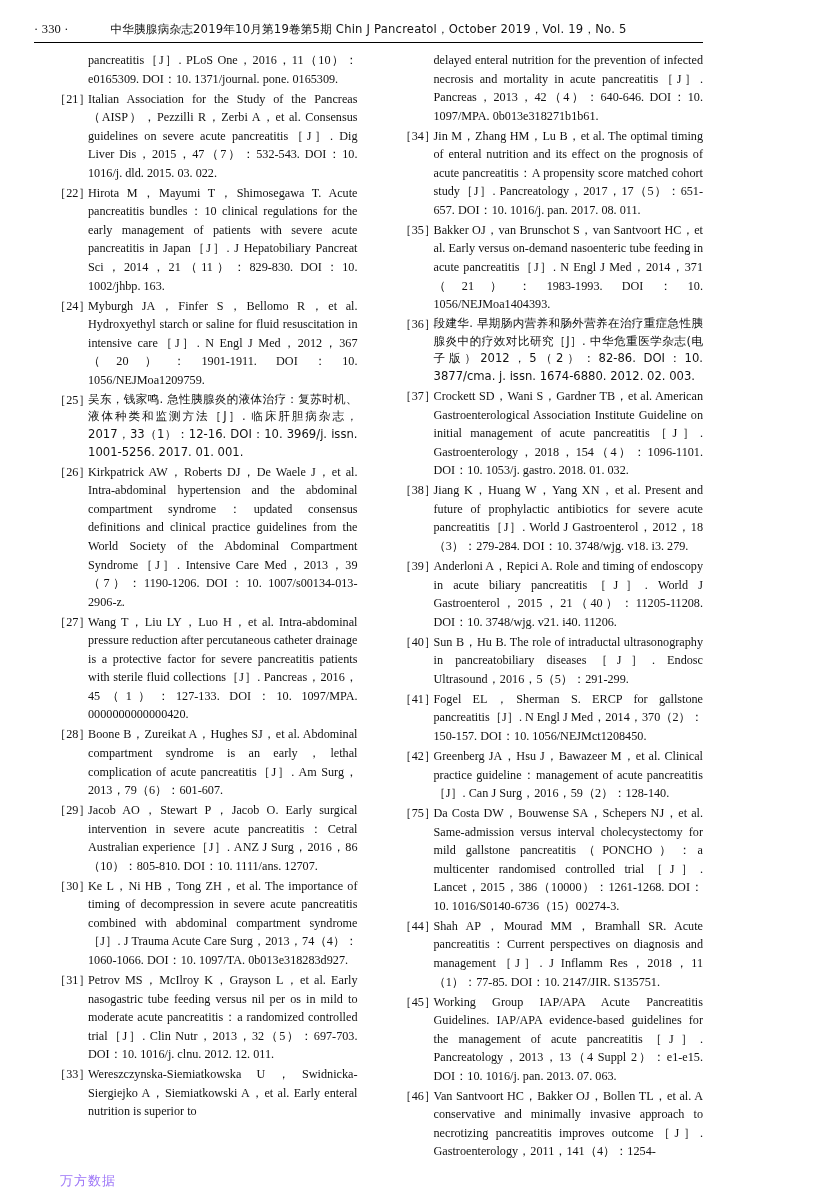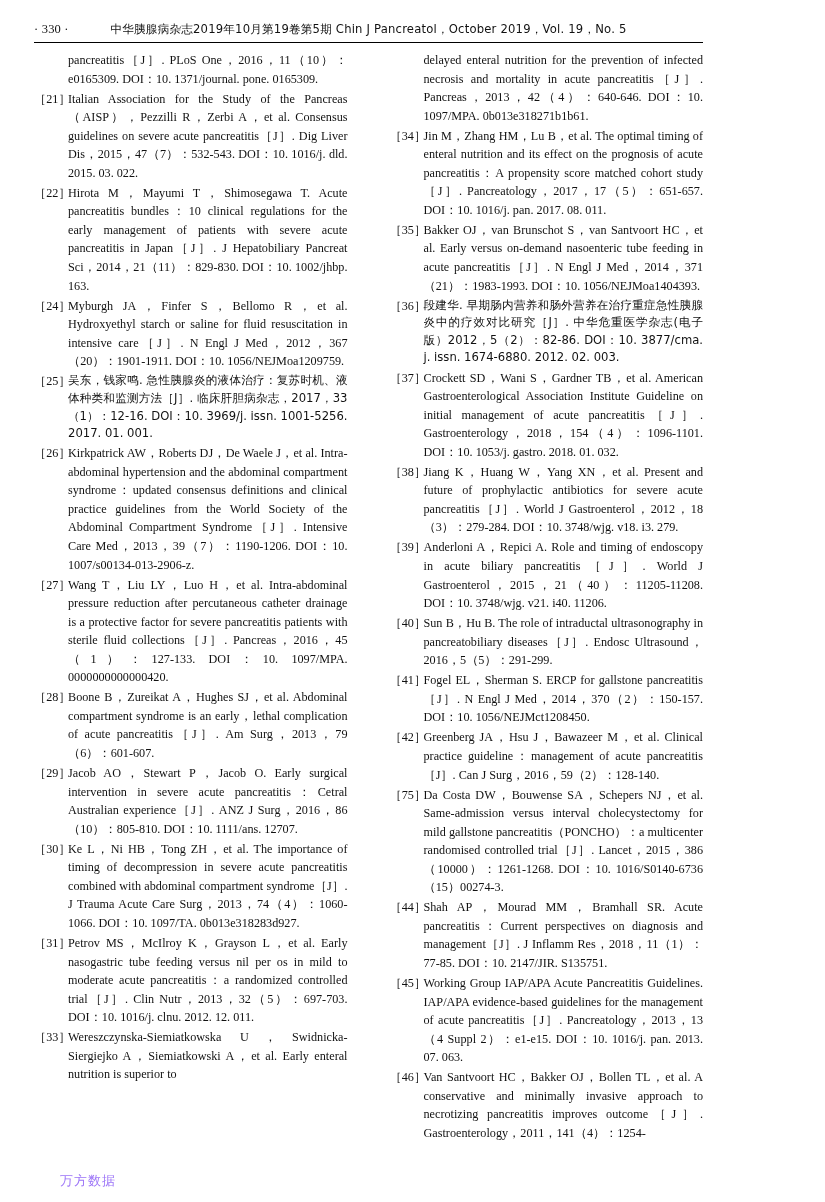--- a/index.html
+++ b/index.html
@@ -47,20 +47,21 @@
   }
   .rule {
     border-top: 1px solid #000;
     margin: 2px 0 8px 0;
   }
   
   .columns {
     display: flex;
     gap: 42px;
     height: 1130px;
+    margin-left: 20px;
   }
   .col {
     width: 364px;
     font-size: 12.2px;
     line-height: 1.52;
     text-align: justify;
     text-justify: inter-word;
   }
   .ref {
     display: flex;

